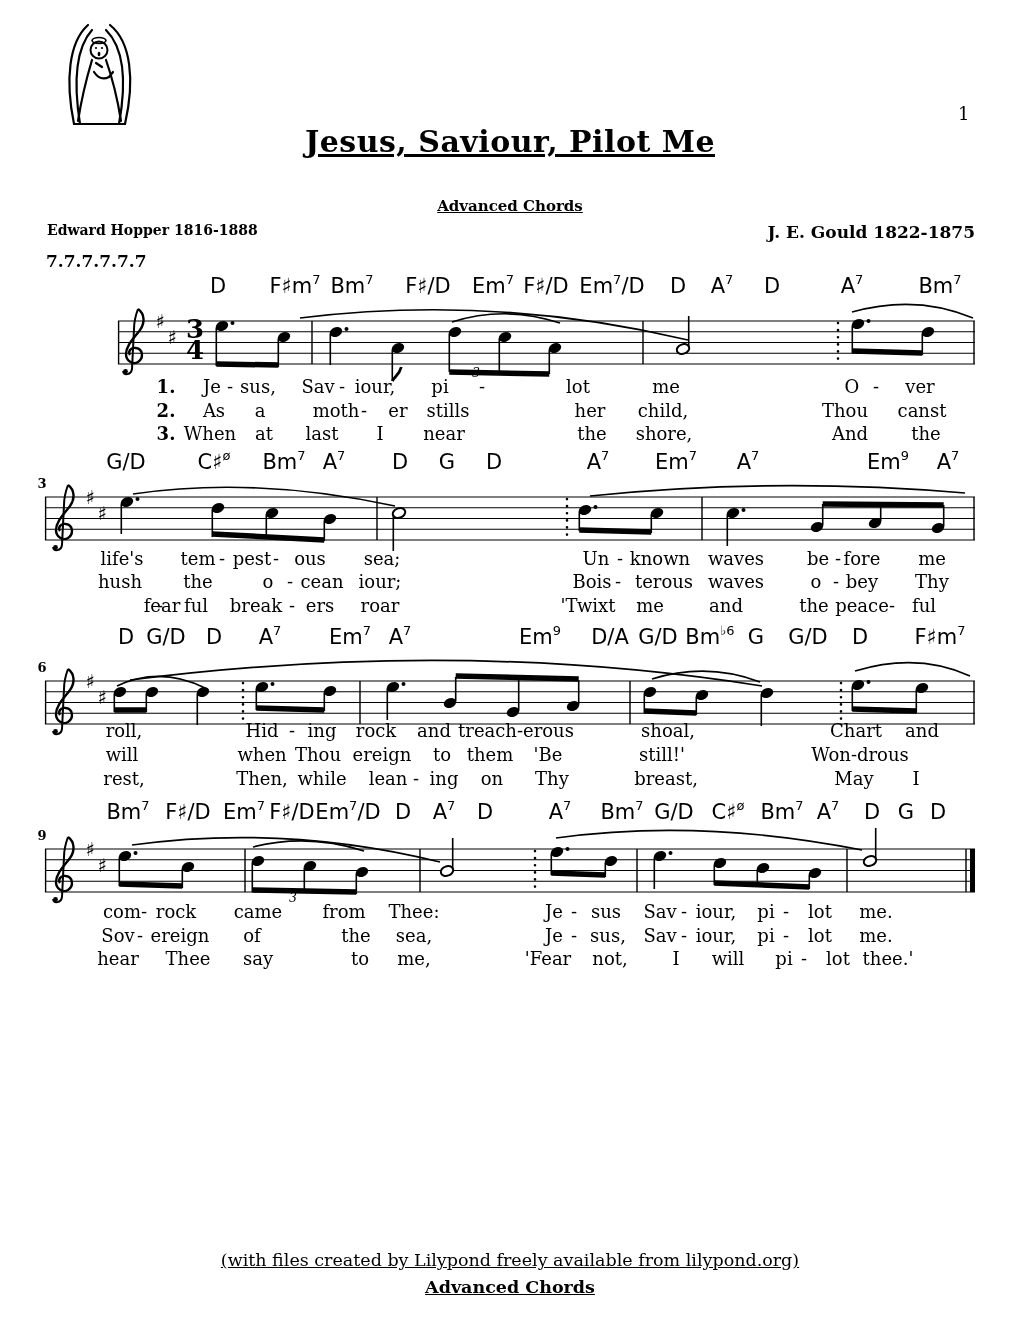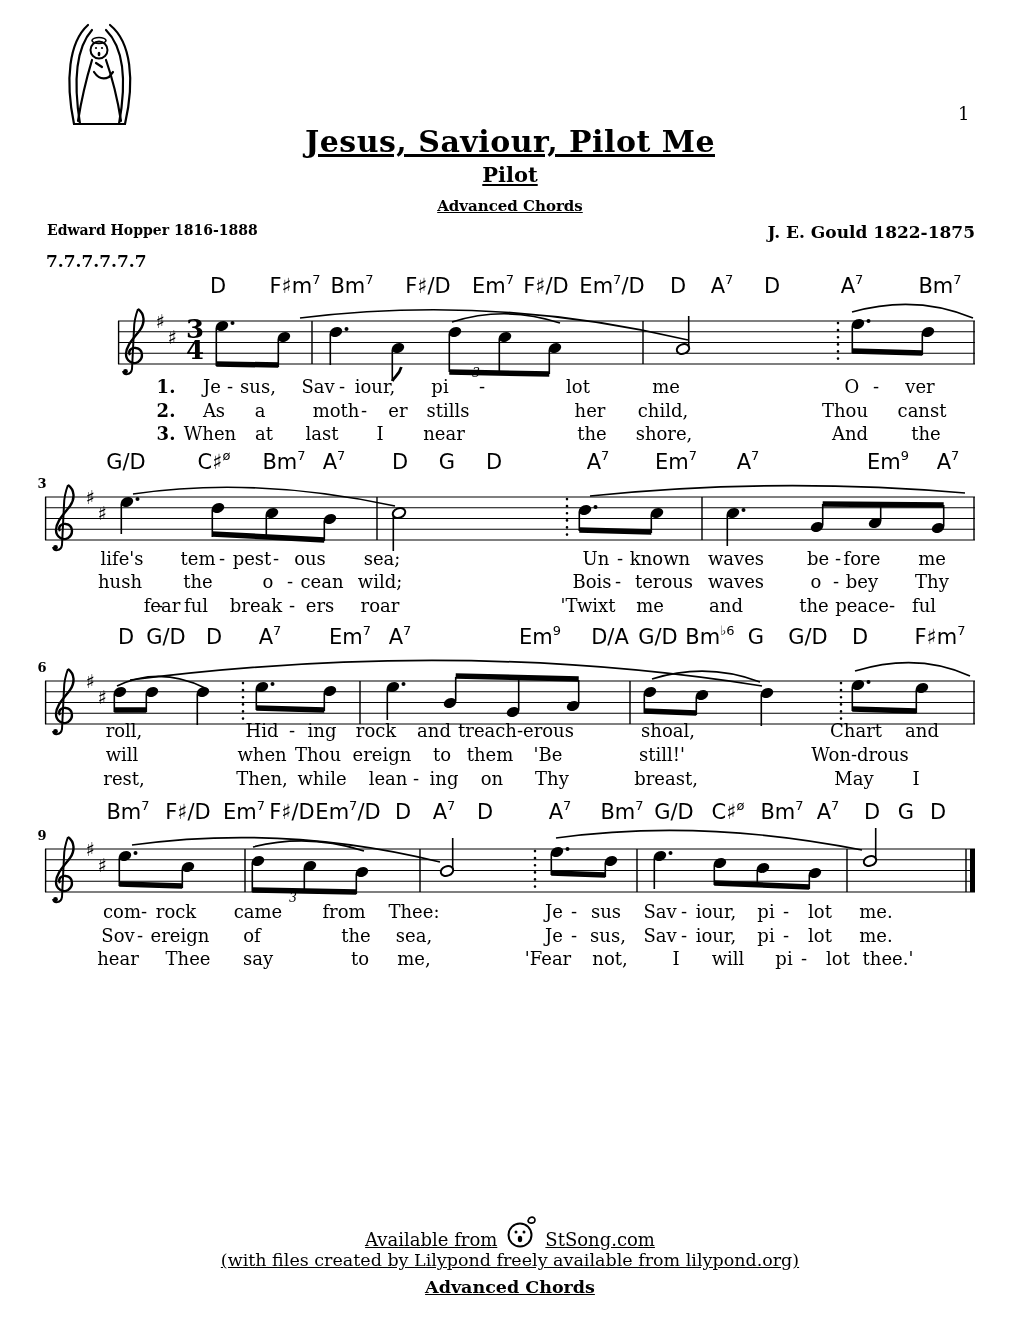--- a/index.html
+++ b/index.html
@@ -48,21 +48,20 @@
     </g>
     <g fill="#000">
       <circle cx="41" cy="30" r="1.1"></circle>
         <circle cx="47" cy="30" r="1.1"></circle>
       <ellipse cx="44" cy="36" rx="1.4" ry="2.2"></ellipse>
     </g>
   </svg>
 
   <div class="abs" id="pagenum">1</div>
   <div class="abs ctr" id="title">Jesus, Saviour, Pilot Me</div>
-  <div class="abs ctr" id="subtitle">Pilot</div>
   <div class="abs ctr" id="stylelabel">Advanced Chords</div>
   <div class="abs" id="poet">Edward Hopper 1816-1888</div>
   <div class="abs" id="composer">J. E. Gould 1822-1875</div>
   <div class="abs" id="meter">7.7.7.7.7.7</div>
 
   <svg id="notation" width="1020" height="1320">
       <line x1="118" y1="321" x2="975" y2="321" stroke="#000" stroke-width="1.1"></line>
       <line x1="118" y1="331.75" x2="975" y2="331.75" stroke="#000" stroke-width="1.1"></line>
       <line x1="118" y1="342.5" x2="975" y2="342.5" stroke="#000" stroke-width="1.1"></line>
       <line x1="118" y1="353.25" x2="975" y2="353.25" stroke="#000" stroke-width="1.1"></line>
@@ -344,21 +343,21 @@
       <span class="syll" style="left: 736px; top: 550px;">waves</span>
       <span class="syll" style="left: 818px; top: 550px;">be</span>
       <span class="syll" style="left: 838px; top: 550px;">-</span>
       <span class="syll" style="left: 862px; top: 550px;">fore</span>
       <span class="syll" style="left: 932px; top: 550px;">me</span>
       <span class="syll" style="left: 120px; top: 573px;">hush</span>
       <span class="syll" style="left: 198px; top: 573px;">the</span>
       <span class="syll" style="left: 268px; top: 573px;">o</span>
       <span class="syll" style="left: 290px; top: 573px;">-</span>
       <span class="syll" style="left: 322px; top: 573px;">cean</span>
-      <span class="syll" style="left: 380px; top: 573px;">wild;</span>
+      <span class="syll" style="left: 380px; top: 573px;">iour;</span>
       <span class="syll" style="left: 592px; top: 573px;">Bois</span>
       <span class="syll" style="left: 618px; top: 573px;">-</span>
       <span class="syll" style="left: 664px; top: 573px;">terous</span>
       <span class="syll" style="left: 736px; top: 573px;">waves</span>
       <span class="syll" style="left: 816px; top: 573px;">o</span>
       <span class="syll" style="left: 836px; top: 573px;">-</span>
       <span class="syll" style="left: 862px; top: 573px;">bey</span>
       <span class="syll" style="left: 932px; top: 573px;">Thy</span>
       <span class="syll" style="left: 118px; top: 597px; margin-left: 44px;">fear</span>
       <span class="syll" style="left: 160px; top: 597px;">-</span>
@@ -475,30 +474,15 @@
       <span class="syll" style="left: 548px; top: 950px;">'Fear</span>
       <span class="syll" style="left: 610px; top: 950px;">not,</span>
       <span class="syll" style="left: 676px; top: 950px;">I</span>
       <span class="syll" style="left: 728px; top: 950px;">will</span>
       <span class="syll" style="left: 784px; top: 950px;">pi</span>
       <span class="syll" style="left: 804px; top: 950px;">-</span>
       <span class="syll" style="left: 838px; top: 950px;">lot</span>
       <span class="syll" style="left: 888px; top: 950px;">thee.'</span>
     </div>
 
-  <div class="abs ctr" id="footer1">
-    <span>Available from</span>
-    <svg width="34" height="38" viewBox="0 0 34 38">
-      <g fill="none" stroke="#000" stroke-width="2">
-        <circle cx="16" cy="23" r="11.5"></circle>
-        <path d="M24,9 C25,4 31,4 31,8 C31,12 25,12 24,9 Z" stroke-width="1.6"></path>
-      </g>
-      <g fill="#000">
-        <circle cx="12" cy="20" r="1.5"></circle>
-          <circle cx="20" cy="20" r="1.5"></circle>
-        <ellipse cx="16" cy="27" rx="2.2" ry="3.2"></ellipse>
-      </g>
-    </svg>
-    <span>StSong.com</span>
-  </div>
   <div class="abs ctr" id="footer2">(with files created by Lilypond freely available from lilypond.org)</div>
   <div class="abs ctr" id="footer3">Advanced Chords</div>
 </div>
 
 </body></html>

